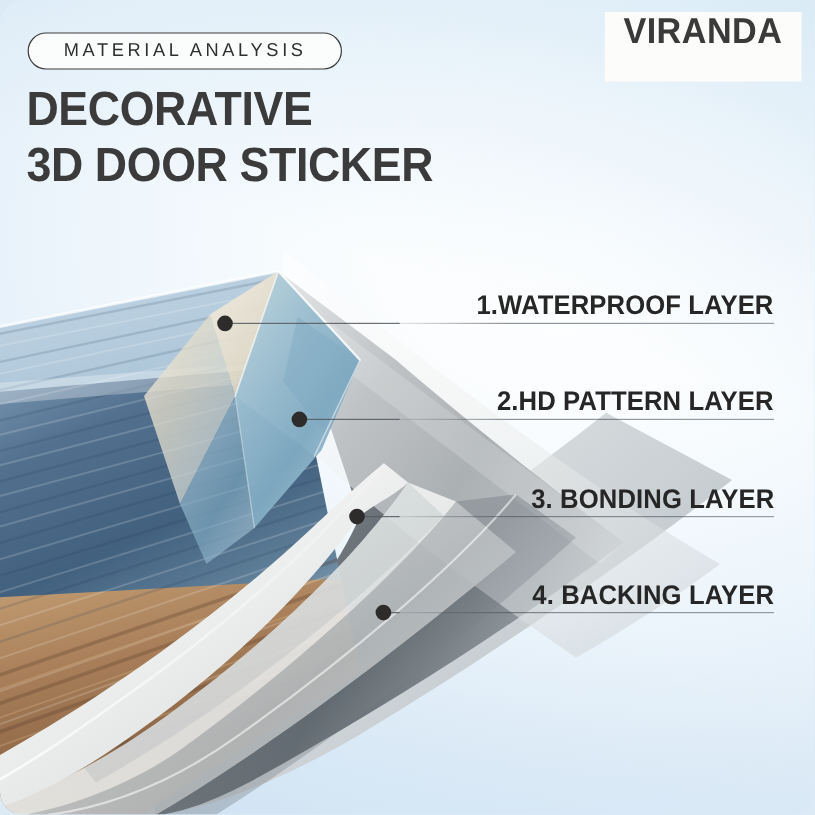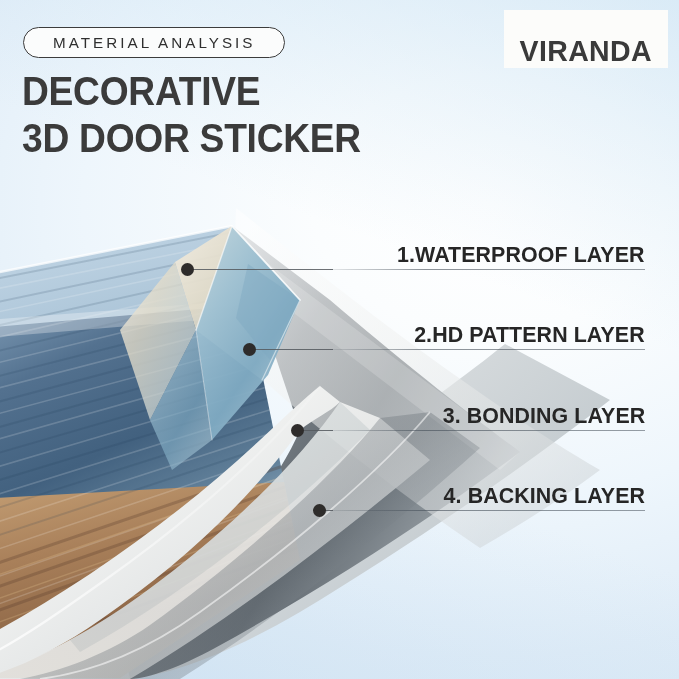--- a/index.html
+++ b/index.html
@@ -11,20 +11,21 @@
   }
 
   
   #stage {
     position:absolute; inset:0;
     width:679px; height:679px;
     overflow:hidden;
     background:
       radial-gradient(130% 95% at 72% 30%, #ffffff 0%, #fbfdfe 20%, #eef6fc 46%, #dfecf7 70%, #d2e4f3 100%),
       linear-gradient(118deg, #cfe4f2 0%, #e4f0f9 40%, #dceaf6 100%);
+    border-radius: 19px;
   }
   #bg-vignette {
     position:absolute; inset:0;
     background:linear-gradient(200deg, rgba(198,224,242,.55) 0%, rgba(255,255,255,0) 38%, rgba(255,255,255,0) 62%, rgba(196,220,240,.45) 100%);
     pointer-events:none;
   }
 
   
   #pill {
     position:absolute; left:23px; top:27px;
@@ -51,21 +52,21 @@
     letter-spacing:-.3px;
     transform:scaleX(.93);
     transform-origin:left top;
   }
   #title .l { display:block; white-space:nowrap; }
 
   #logo-box {
     position:absolute; left:504px; top:10px;
     width:164px; height:58px;
     background:#fcfcfa;
-    display:flex; align-items:flex-end; justify-content:center;
+    display:flex; align-items:flex-start; justify-content:center;
   }
   #logo-box span {
     font-size:30px; font-weight:700; color:#3a3a3a;
     letter-spacing:.4px; transform:scaleX(.95);
     white-space:nowrap;
   }
 
   
   #art { position:absolute; inset:0; pointer-events:none; }
 

